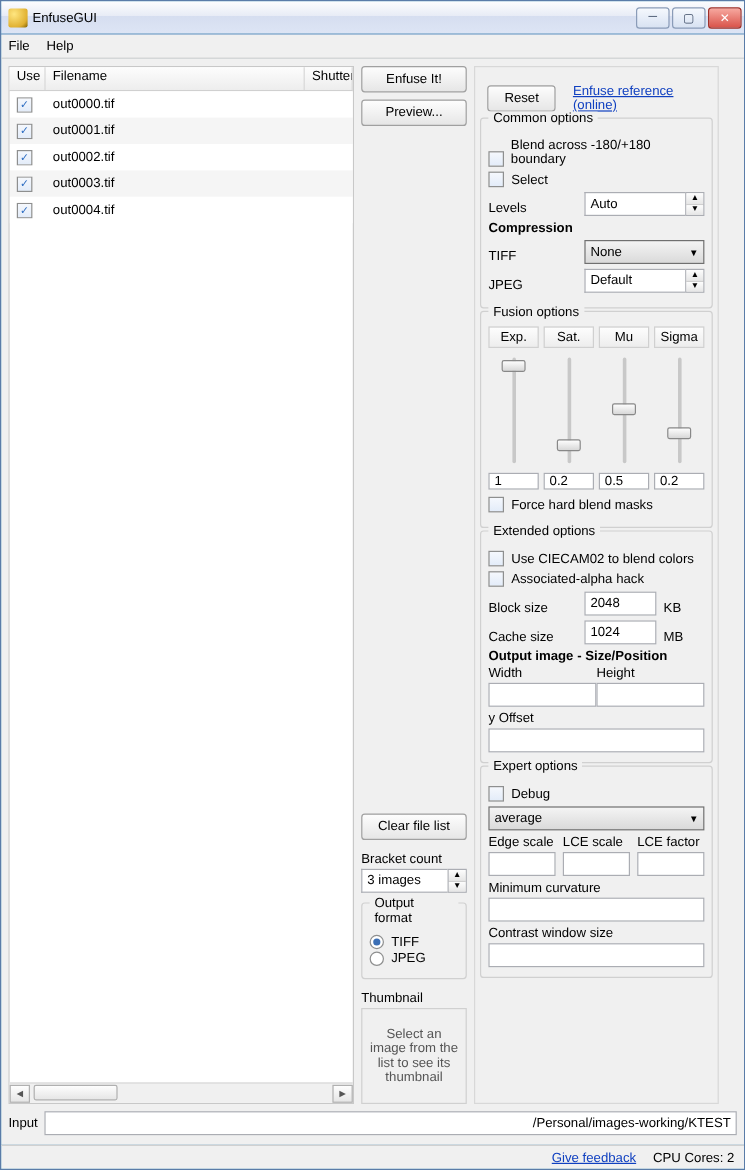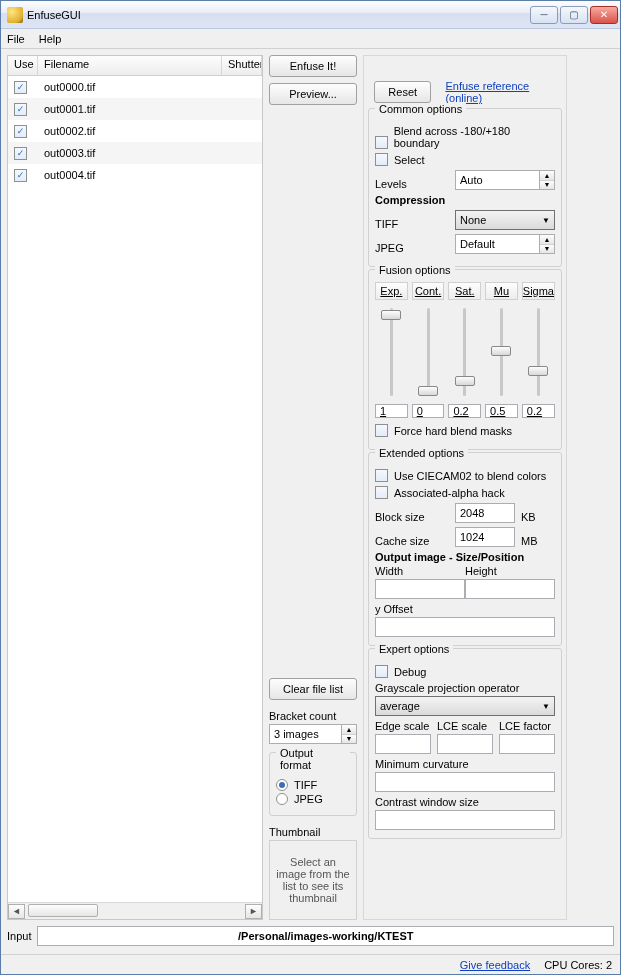--- a/index.html
+++ b/index.html
@@ -8,23 +8,23 @@
   .titlebar { height: 28px; background: linear-gradient(to bottom, #fdfdfe 0%, #e8ecf6 45%, #d6def0 46%, #dde5f5 100%); display: flex; align-items: center; padding: 0 2px 0 6px; border-bottom: 1px solid #b8c6de; }
   .titlebar .title { flex: 1; color: #000; }
   .titlebar .app-icon { width:16px; height:16px; margin-right:4px; background: radial-gradient(circle at 30% 30%, #ffe680 0%, #e0b030 70%, #806000 100%); border-radius:2px; }
   .winbtns { display:flex; gap:2px; }
   .winbtn { width:28px; height:18px; border:1px solid #8a9cb8; border-radius:3px; background: linear-gradient(to bottom,#f5f8fd,#d8e2f2); display:flex; align-items:center; justify-content:center; font-size:10px; color:#3b4a63; }
   .winbtn.close { background: linear-gradient(to bottom,#f7a9a0,#d9534a); border-color:#a03028; color:#fff; }
   .menubar { height:20px; background:#f0f0f0; display:flex; align-items:center; padding:0 6px; gap:14px; border-bottom:1px solid #d0d0d0; }
   .menubar span { color:#000; }
   .client { flex:1; background:#f0f0f0; display:flex; flex-direction:column; padding:6px; gap:4px; }
   .upper { flex:1; display:flex; gap:6px; min-height:0; }
-  .filelist-pane { width:256px; display:flex; flex-direction:column; }
+  .filelist-pane { width:288px; display:flex; flex-direction:column; }
   .mid-pane { width:88px; display:flex; flex-direction:column; gap:6px; }
-  .right-pane { width:204px; border:1px solid #d8d8d8; background:#f0f0f0; padding:24px 4px; overflow:hidden; }
+  .right-pane { width:204px; border:1px solid #d8d8d8; background:#f0f0f0; padding:14px 4px; overflow:hidden; }
   .button { height:22px; background:linear-gradient(to bottom,#fdfdfd,#e6e6e6); border:1px solid #a0a0a0; border-radius:3px; display:flex; align-items:center; justify-content:center; padding:0 6px; }
   .btn-wide { width:100%; }
   .filelist { flex:1; border:1px solid #c8c8c8; background:#fff; display:flex; flex-direction:column; }
   .colheads { display:flex; height:20px; background:linear-gradient(to bottom,#fdfdfd,#ededed); border-bottom:1px solid #d0d0d0; }
   .colheads > div { padding:2px 6px; border-right:1px solid #d8d8d8; overflow:hidden; white-space:nowrap; }
   .col-use { width:30px; }
   .col-file { flex:1; }
   .col-shutter { width:40px; }
   .rows { flex:1; overflow:hidden; }
   .row { display:flex; height:22px; align-items:center; }
@@ -50,21 +50,21 @@
   .spinner .arrows div:first-child { border-bottom:1px solid #cfcfcf; }
   .select { height:20px; border:1px solid #abadb3; background:#fff; display:flex; align-items:center; padding:0 4px; }
   .select .caret { margin-left:auto; font-size:8px; }
   .select.metal { background:linear-gradient(to bottom,#f4f4f4,#dadada); border:1px solid #707070;}
   .form-row { display:flex; align-items:flex-end; margin:4px 0; gap:6px; }
   .form-row .lab { width:74px; }
   .form-row .ctl { flex:1; }
   .link { color:#1040c0; text-decoration:underline; }
   .bold { font-weight:bold; }
   .sliders { display:flex; gap:4px; }
-  .slider-col { flex:1; display:flex; flex-direction:column; align-items:center;text-decoration:underline; }
+  .slider-col { flex:1; display:flex; flex-direction:column; align-items:center; }
   .slider-col .hdr { width:100%; text-align:center; border:1px solid #d0d0d0; background:linear-gradient(to bottom,#fdfdfd,#ededed); height:18px; display:flex; align-items:center; justify-content:center;}
   .slider-track { width:20px; height:92px; position:relative; margin:6px 0;}
   .slider-track::before { content:""; position:absolute; left:50%; top:2px; bottom:2px; width:3px; margin-left:-1.5px; background:#c8c8c8; border-radius:2px; }
   .slider-thumb { position:absolute; left:50%; width:20px; height:10px; margin-left:-10px; background:linear-gradient(to bottom,#fdfdfd,#d8d8d8); border:1px solid #888; border-radius:2px; }
   .small-input { flex:1; }
   .thumbnail-box { border:1px solid #d0d0d0; min-height:80px; padding:6px; text-align:center; color:#555; display:flex; align-items:center; }
   .bottom-input-row { display:flex; align-items:center; gap:6px; padding:2px 0;}
   .statusbar { height:20px; border-top:1px solid #d0d0d0; background:#f0f0f0; display:flex; align-items:center; justify-content:flex-end; padding:0 8px; gap:14px; }
   .section-label { margin:4px 0 2px; display:block;}
   .sized-pair { display:flex; gap:0; }
@@ -231,27 +231,20 @@
           <div class="fieldset-body">
             <div class="sliders" id="sliders">
                 <div class="slider-col">
                   <div class="hdr">Exp.</div>
     <div class="slider-track">
                     <div class="slider-thumb" style="top:4px"></div>
                   </div>
     <div class="input small-input" style="width:100%">1</div>
                 </div>
                 <div class="slider-col">
-                  <div class="hdr">Cont.</div>
-    <div class="slider-track">
-                    <div class="slider-thumb" style="top:80px"></div>
-                  </div>
-    <div class="input small-input" style="width:100%">0</div>
-                </div>
-                <div class="slider-col">
                   <div class="hdr">Sat.</div>
     <div class="slider-track">
                     <div class="slider-thumb" style="top:70px"></div>
                   </div>
     <div class="input small-input" style="width:100%">0.2</div>
                 </div>
                 <div class="slider-col">
                   <div class="hdr">Mu</div>
     <div class="slider-track">
                     <div class="slider-thumb" style="top:40px"></div>
@@ -318,21 +311,20 @@
           </div>
         </div>
 
         <div class="fieldset">
           <span class="legend">Expert options</span>
           <div class="fieldset-body">
             <div class="form-row">
                 <span class="checkbox"></span>
                 <span>Debug</span>
               </div>
-            <span class="lbl">Grayscale projection operator</span>
             <div class="select metal">
                 <span>average</span>
                 <span class="caret">▼</span>
               </div>
             <div class="triple" style="margin-top:4px;">
               <div>
                   <span class="lbl">Edge scale</span>
                   <div class="input"></div>
                 </div>
               <div>
@@ -348,21 +340,21 @@
             <div class="input"></div>
             <span class="lbl" style="margin-top:4px;">Contrast window size</span>
             <div class="input"></div>
           </div>
         </div>
       </div>
     </div>
 
     <div class="bottom-input-row">
       <span>Input</span>
-      <div class="input" style="flex:1;justify-content:center;font-weight:bold;">
+      <div class="input" style="flex:1;justify-content:flex-end;">
           <span>/Personal/images-working/KTEST</span>
         </div>
     </div>
   </div>
 
   <div class="statusbar">
     <a class="link">Give feedback</a>
     <span>CPU Cores: 2</span>
   </div>
 </div>

